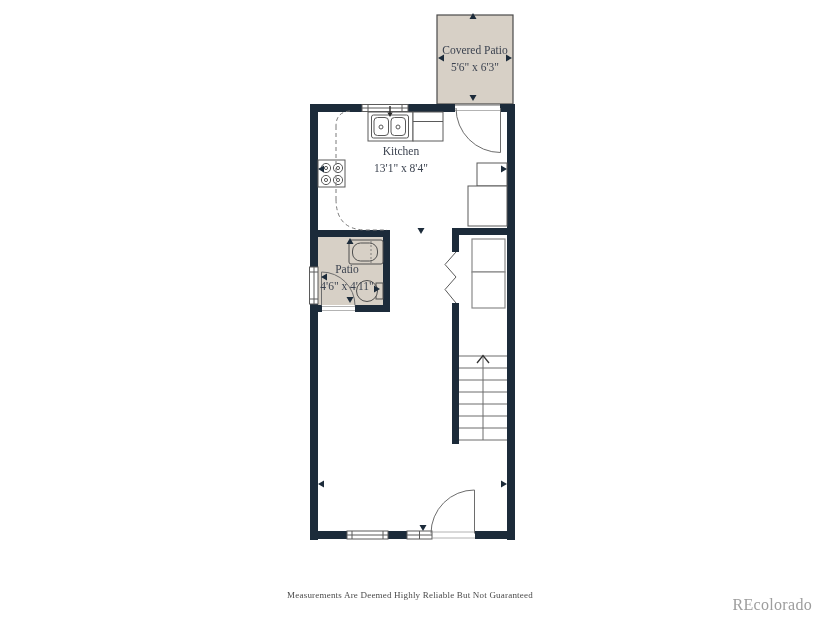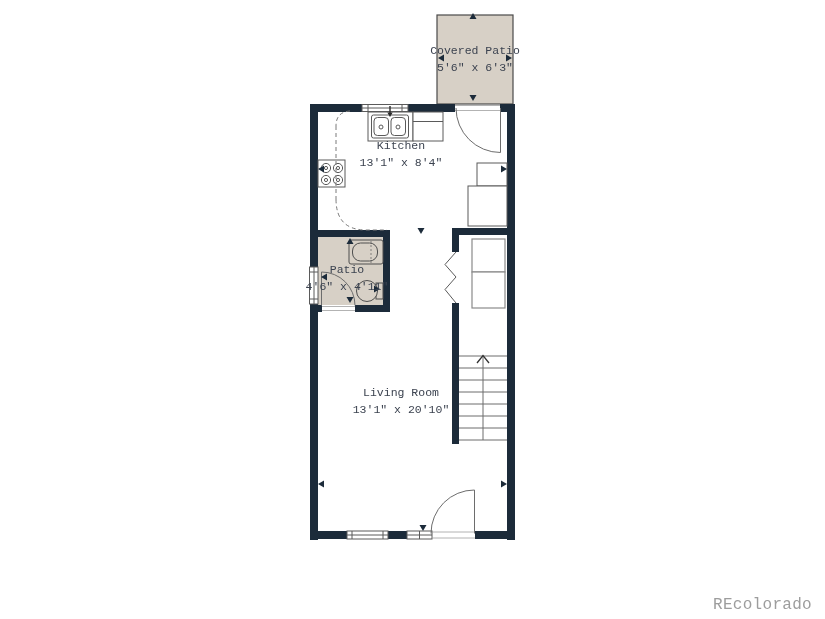--- a/index.html
+++ b/index.html
@@ -1,17 +1,17 @@
 <!DOCTYPE html>
 <html style="--wall: #1c2b3a; --room_fill: #d7d0c6; --fixture_line: #5a5a5a; --label_text: #3c4350; --disclaimer_text: #4a4a4a; --watermark_text: #9d9d9d;"><head>
 <meta charset="utf-8">
 <style>
   html,body{margin:0;padding:0;background:#fff;}
   .canvas{position:relative;width:825px;height:619px;background:#fff;overflow:hidden;
-          font-family:Liberation Mono, monospace;}
+          font-family:Liberation Serif, serif;}
   svg.plan{position:absolute;left:0;top:0;}
   .wall{fill:var(--wall,#1c2b3a);}
   .roomfill{fill:var(--room_fill,#d7d0c6);}
   .fixture{fill:#ffffff;stroke:var(--fixture_line,#5a5a5a);stroke-width:1;}
   .fixture-beige{fill:var(--room_fill,#d7d0c6);stroke:#4f4f4f;stroke-width:1;}
   .thinline{stroke:var(--fixture_line,#5a5a5a);stroke-width:1;fill:none;}
   .graythin{stroke:#9a9a9a;stroke-width:0.75;fill:none;}
   .dashed{stroke:#7a7a7a;stroke-width:1;fill:none;stroke-dasharray:4 3;}
   .dashsm{stroke:#6a6a6a;stroke-width:0.8;fill:none;stroke-dasharray:2 2;}
   .doorarc{stroke:#6d6d6d;stroke-width:1;fill:none;}
@@ -193,31 +193,28 @@
     <polygon class="arrowtri" points="507,484 501,480.5 501,487.5"></polygon>
     <polygon class="arrowtri" points="423,531 419.5,525 426.5,525"></polygon>
   </g>
 </svg>
 
 <div class="roomlabel" style="left:475px;top:42px;">
   <div>Covered Patio</div>
   <div>5'6" x 6'3"</div>
 </div>
 
-<div class="roomlabel" style="left:401px;top:137px;">
+<div class="roomlabel" style="left:401px;top:143px;">
   <div>Kitchen</div>
   <div>13'1" x 8'4"</div>
 </div>
 
 <div class="roomlabel" style="left:347px;top:261px;">
   <div>Patio</div>
   <div>4'6" x 4'11"</div>
 </div>
 
-<div class="roomlabel" style="left:401px;top:384px;">
-  <div>Living Room</div>
-  <div>13'1" x 20'10"</div>
-</div>
-
+
+<div class="disclaimer">Measurements Are Deemed Highly Reliable But Not Guaranteed</div>
 
 <div class="watermark">REcolorado</div>
 
 </div>
 
 </body></html>

